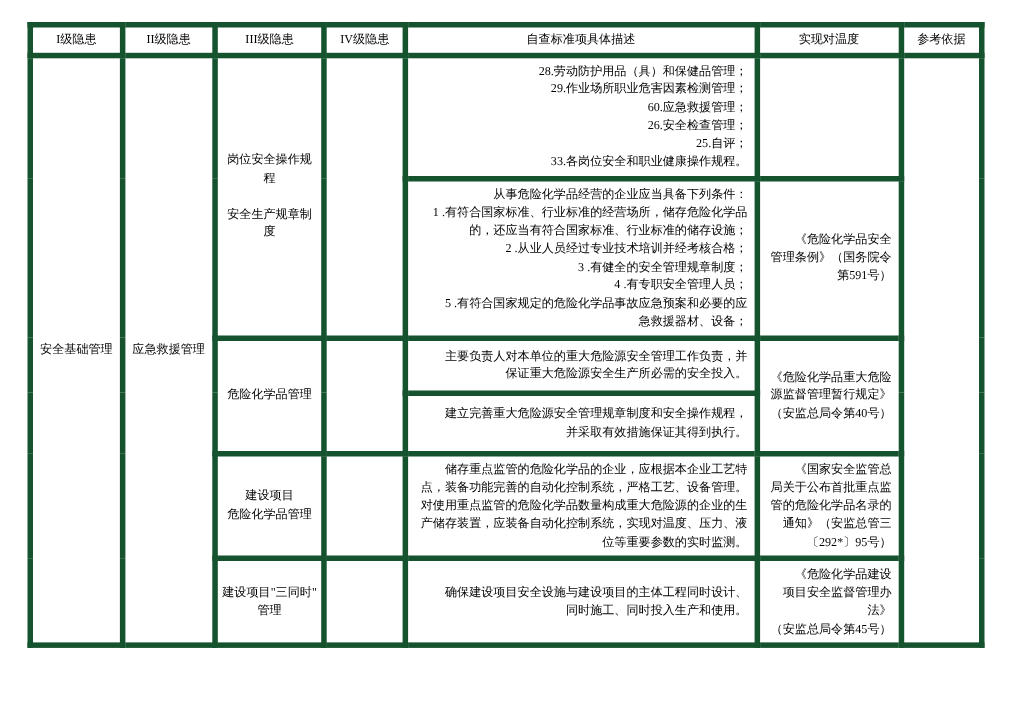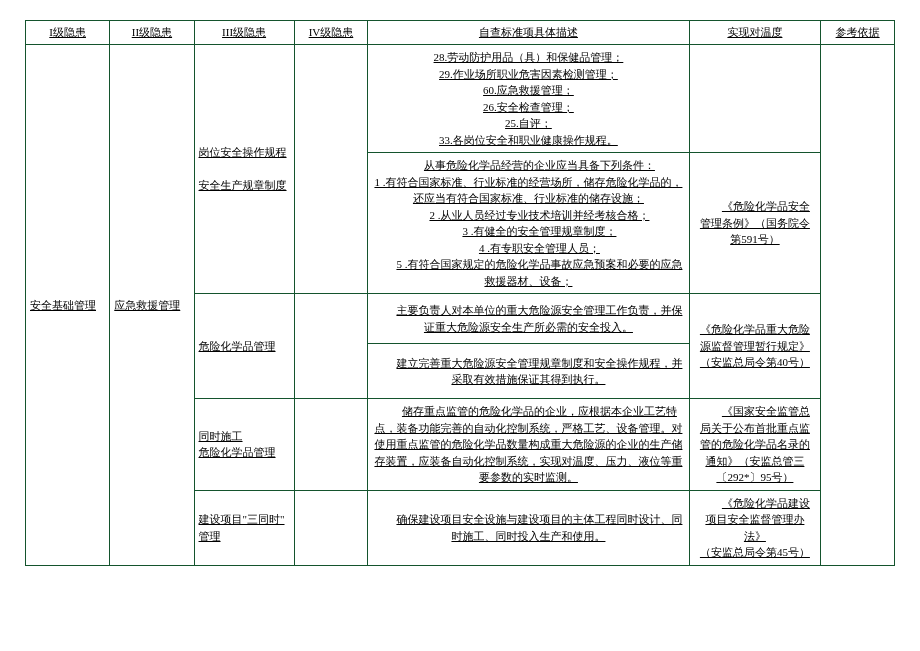--- a/index.html
+++ b/index.html
@@ -10,41 +10,40 @@
       background: #fff;
       padding: 20px 25px;
       width: 920px;
     }
     table {
       border-collapse: collapse;
       width: 100%;
       table-layout: fixed;
     }
     th, td {
-      border: 1px solid #14532d;
+      border: 5px solid #14532d;
       padding: 3px 4px;
       vertical-align: middle;
       line-height: 1.5;
       word-wrap: break-word;
-      text-decoration: underline;
     }
     th {
       font-weight: normal;
       text-align: center;
       height: 24px;
     }
     .col-1 { width: 80px; }
     .col-2 { width: 80px; }
     .col-3 { width: 95px; }
     .col-4 { width: 70px; }
     .col-5 { width: 305px; }
     .col-6 { width: 125px; }
     .col-7 { width: 70px; }
-    .center { }
-    .desc { text-align: center; padding: 4px 6px; }
+    .center { text-align: center; }
+    .desc { text-align: right; padding: 4px 6px; }
     .indent { text-indent: 2em; display: block; }
     .item-line { padding-left: 2em; display: block; }
   </style>
 </head>
 <body>
 
 <table>
   <colgroup>
     <col class="col-1">
       <col class="col-2">
@@ -112,21 +111,21 @@
       </td>
     </tr>
     <tr>
       <td class="desc" style="height:55px;">
         <span class="indent">建立完善重大危险源安全管理规章制度和安全操作规程，并采取有效措施保证其得到执行。</span>
       </td>
     </tr>
 
     <tr>
       <td class="center">
-        <span>同时施工</span><br>
+        <span>建设项目</span><br>
         <span>危险化学品管理</span>
       </td>
       <td></td>
       <td class="desc">
         <span class="indent">储存重点监管的危险化学品的企业，应根据本企业工艺特点，装备功能完善的自动化控制系统，严格工艺、设备管理。对使用重点监管的危险化学品数量构成重大危险源的企业的生产储存装置，应装备自动化控制系统，实现对温度、压力、液位等重要参数的实时监测。</span>
       </td>
       <td class="desc">
         <span class="indent">《国家安全监管总局关于公布首批重点监管的危险化学品名录的通知》（安监总管三〔292*〕95号）</span>
       </td>
     </tr>

